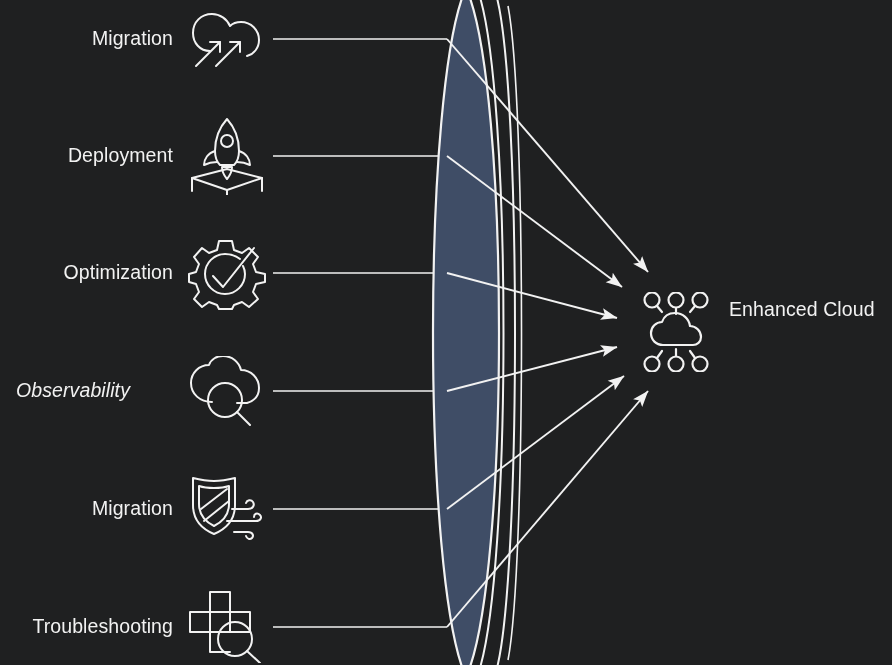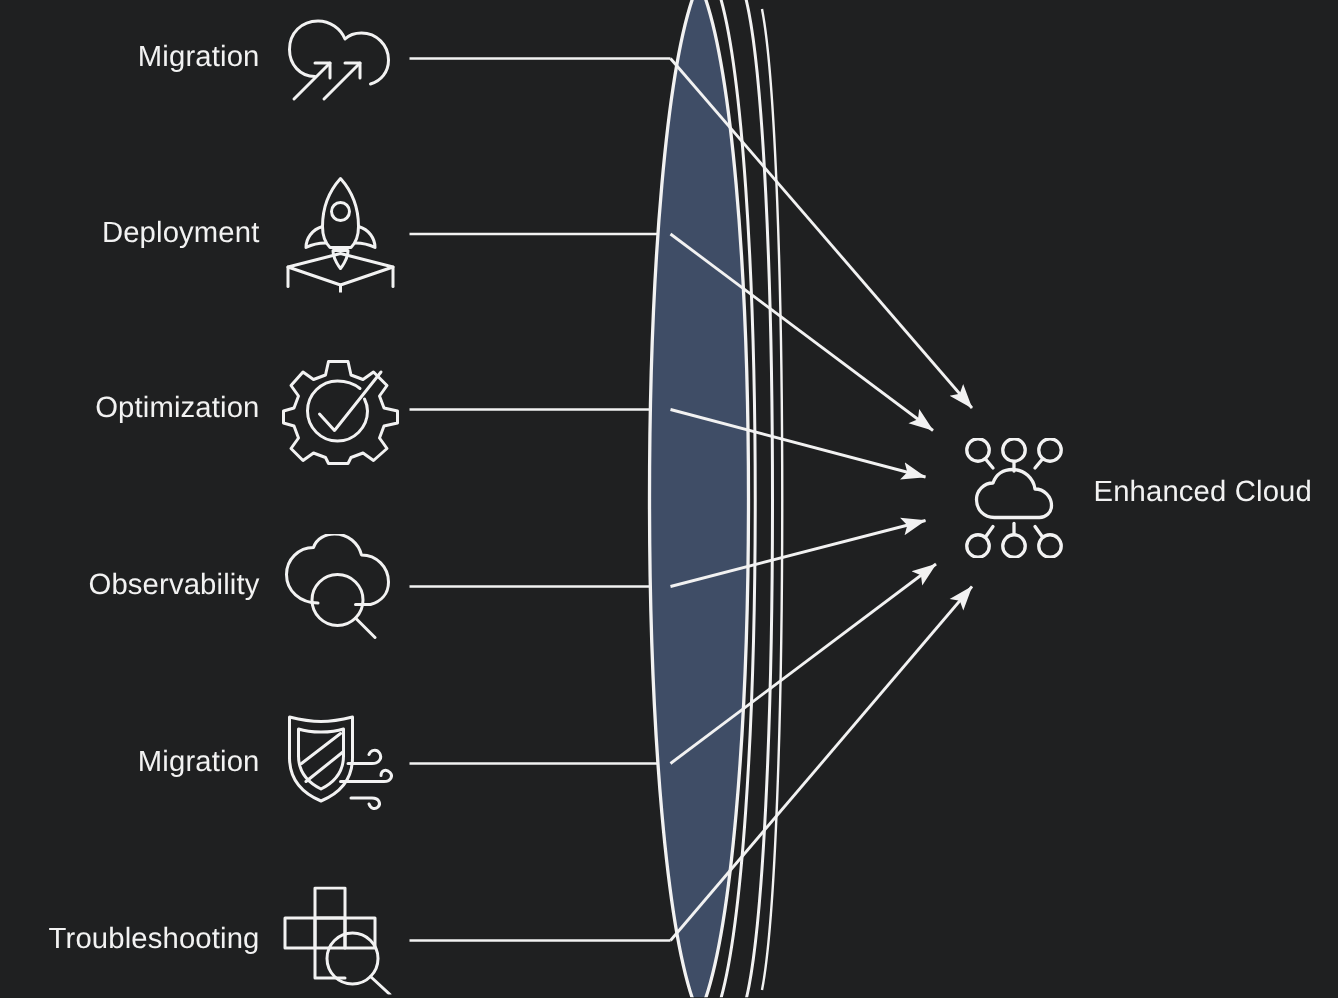--- a/index.html
+++ b/index.html
@@ -82,21 +82,21 @@
       <line x1="447" y1="273" x2="617" y2="318" marker-end="url(#arrowhead)"></line>
       <line x1="447" y1="391" x2="617" y2="347" marker-end="url(#arrowhead)"></line>
       <line x1="447" y1="509" x2="624" y2="376" marker-end="url(#arrowhead)"></line>
       <line x1="447" y1="627" x2="648" y2="391" marker-end="url(#arrowhead)"></line>
     </g>
   </svg>
 
   <div class="ip-label" style="right:719px; top:39px;">Migration</div>
   <div class="ip-label" style="right:719px; top:156px;margin-left:44px;">Deployment</div>
   <div class="ip-label" style="right:719px; top:273px;">Optimization</div>
-  <div class="ip-label" style="right:719px; top:391px;">Observability</div>
+  <div class="ip-label" style="right:762px; top:391px;font-style:italic;">Observability</div>
   <div class="ip-label" style="right:719px; top:509px;">Migration</div>
   <div class="ip-label" style="right:719px; top:627px;margin-left:40px;">Troubleshooting</div>
 
   <div class="icon-box" style="left:188px; top:39px;">
     <svg width="78" height="72" viewBox="0 0 78 72" fill="none" stroke="#f2f2f2" stroke-width="2" stroke-linecap="round" stroke-linejoin="round">
       <path d="M22,48 C12,48 5,40 5,30 C5,19 13,11 24,11 C32,11 39,16 42,23
                C45,20 49,19 53,19 C63,19 71,27 71,37 C71,45 66,51 59,53"></path>
       <path d="M8,63 L32,39"></path>
       <path d="M22,39 L32,39 L32,49"></path>
       <path d="M28,63 L52,39"></path>
@@ -181,17 +181,17 @@
 
       <circle cx="9" cy="72" r="7.5"></circle>
       <path d="M14,66 L19,59"></path>
       <circle cx="33" cy="72" r="7.5"></circle>
       <path d="M33,64 L33,57"></path>
       <circle cx="57" cy="72" r="7.5"></circle>
       <path d="M52,66 L47,59"></path>
     </svg>
   </div>
 
-  <div class="out-label" style="left:729px; top:316px;text-align:right;">
+  <div class="out-label" style="left:729px; top:297px;text-align:right;">
     <div>Enhanced Cloud</div>
   </div>
 
 </div>
 
 </body></html>

